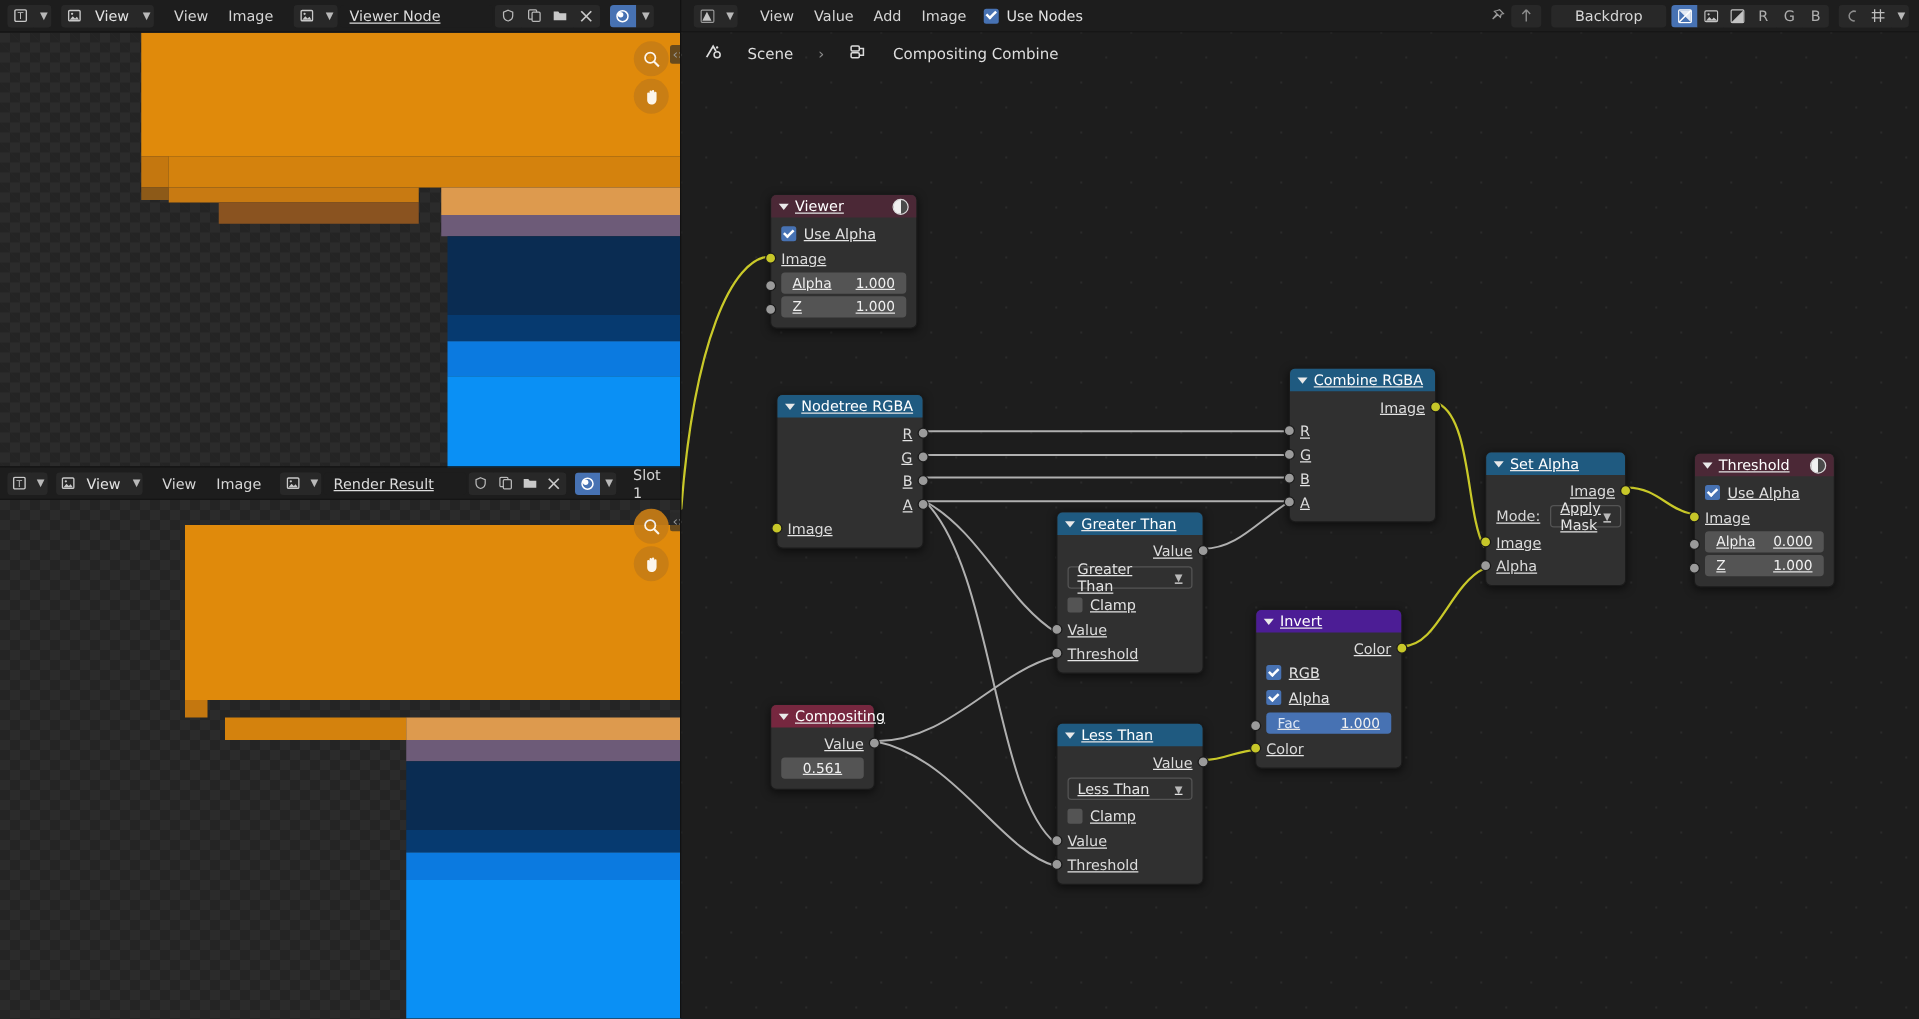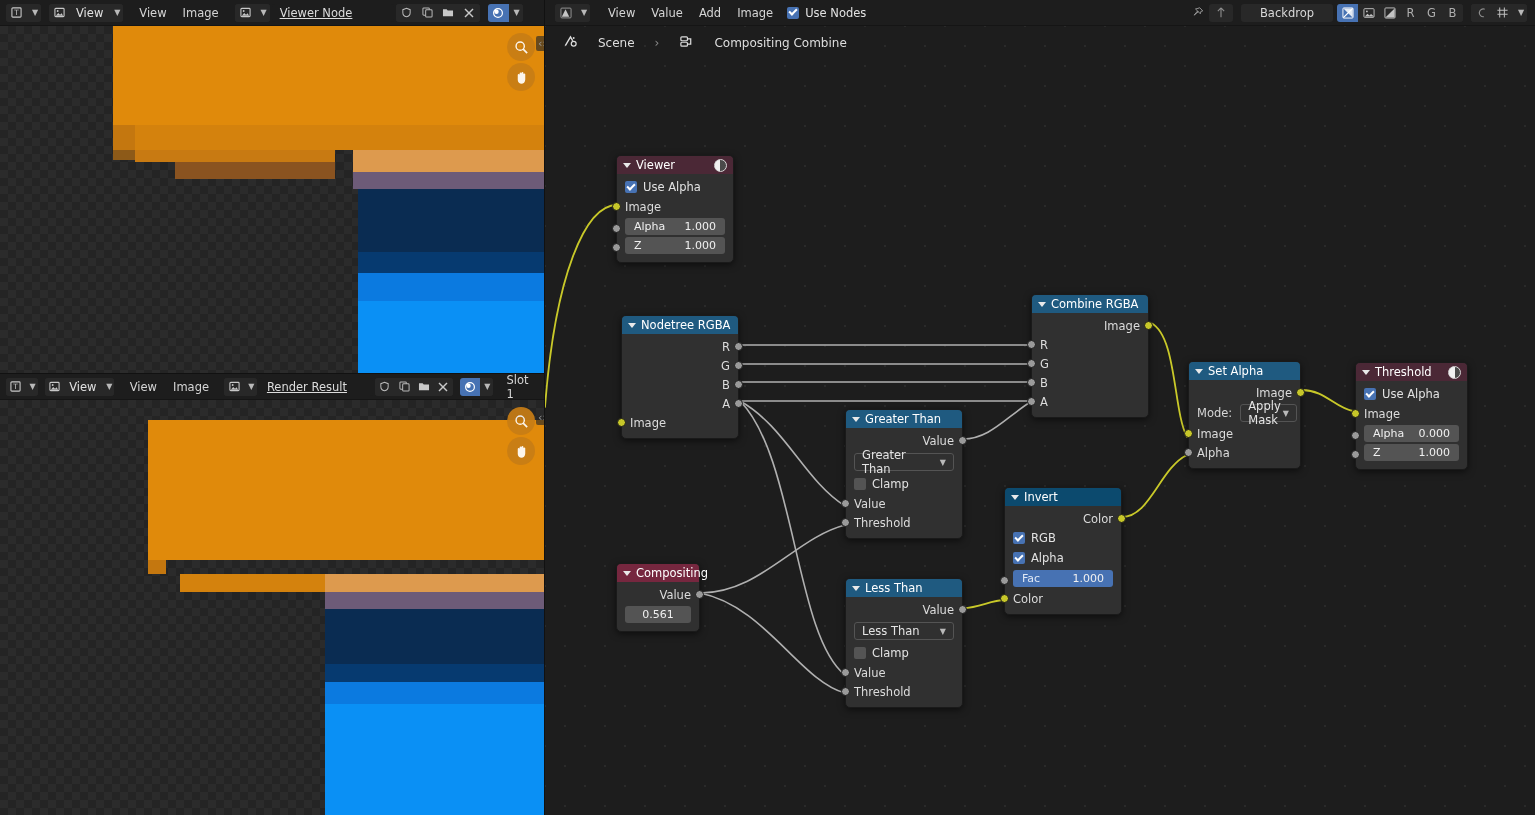--- a/index.html
+++ b/index.html
@@ -111,20 +111,21 @@
 
   svg.wires { position: absolute; left: 0; top: 0; width: 990px; height: 789px;
               pointer-events: none; }
 
   .node {
     position: absolute; border-radius: 5px;
     background: #303030;
     box-shadow: 0 2px 7px rgba(0,0,0,.55);
     border: 1px solid #1a1a1a;
     overflow: visible;
+    text-decoration: underline;
   }
   .node-hdr {
     height: 18px; border-radius: 4px 4px 0 0;
     display: flex; align-items: center; padding: 0 6px;
     font-size: 11.5px; color: #ffffff; gap: 5px;
   }
   .node-hdr .tri {
     width: 0; height: 0; border-left: 4px solid transparent;
     border-right: 4px solid transparent; border-top: 5px solid #e9e9e9;
     flex: none; margin-top: 1px;
@@ -700,21 +701,21 @@
               <span>B</span>
               <div class="sock left gray" style="top: 5px;"></div>
             </div>
             <div class="row in">
               <span>A</span>
               <div class="sock left gray" style="top: 5px;"></div>
             </div>
           </div>
         </div>
         <div class="node" style="left: 459px; top: 461px; width: 118px;">
-          <div class="node-hdr" style="background: #0c4a6e;">
+          <div class="node-hdr" style="background: #4c1d95;">
             <span class="tri"></span>
             <span class="ttl">Invert</span>
           </div>
           <div class="node-body">
             <div class="row out">
               <span>Color</span>
               <div class="sock right yellow" style="top: 5px;"></div>
             </div>
             <div class="cbrow">
               <span class="checkbox on"></span>

